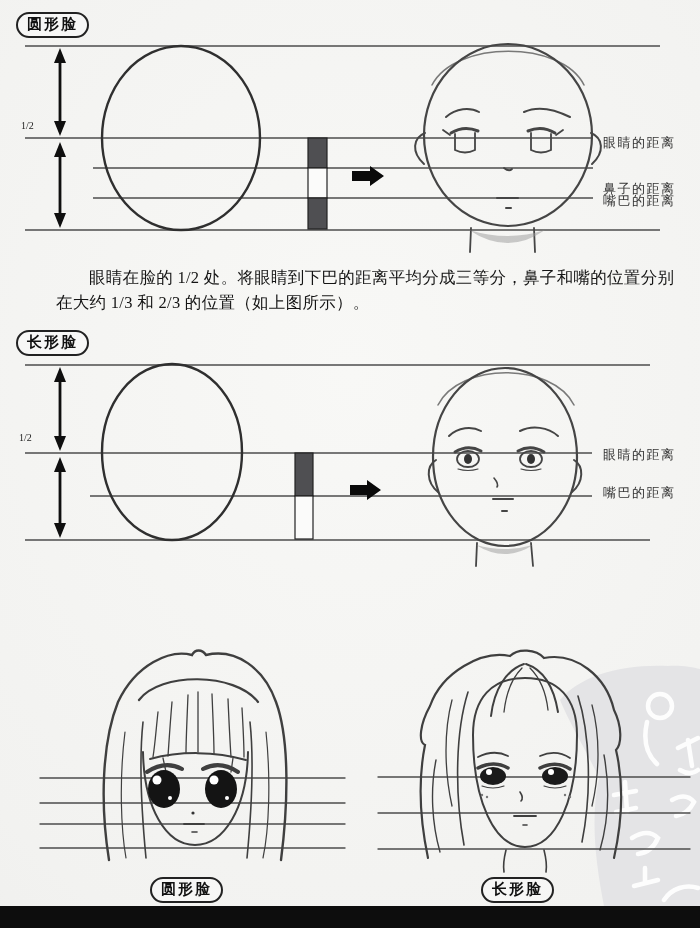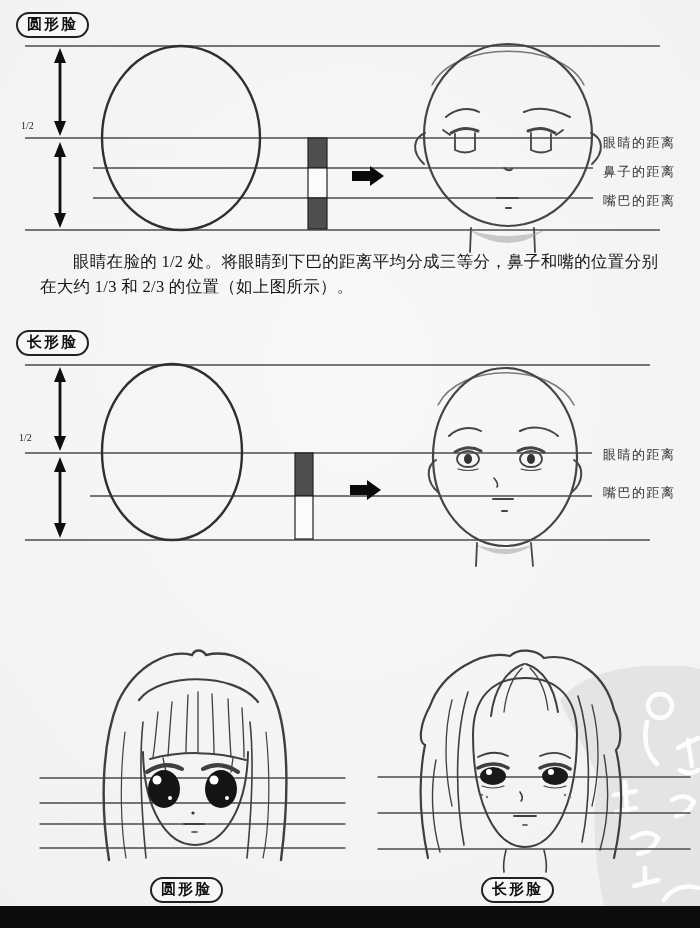--- a/index.html
+++ b/index.html
@@ -18,21 +18,21 @@
   }
   .half-label{
     position:absolute;z-index:2;font-size:10px;color:#222;
     font-family:"Liberation Serif",serif;
   }
   .side-label{
     position:absolute;z-index:2;font-size:13px;color:#333;letter-spacing:1.5px;
     font-family:Liberation Sans, sans-serif;white-space:nowrap;
   }
   .caption{
-    position:absolute;z-index:2;left:40px;width:620px;margin:0;
+    position:absolute;z-index:2;left:40px;width:620px;margin:16px;
     font-size:16.5px;line-height:25px;letter-spacing:.3px;color:#141414;
     text-indent:2em;font-family:"Liberation Serif",serif;
   }
   .footer-bar{
     position:absolute;z-index:3;left:0;top:906px;width:700px;height:22px;background:#0d0d0d;
   }
 </style>
 </head>
 <body>
 
@@ -214,21 +214,21 @@
       <path d="M506,850 C504,858 503,866 504,872" stroke-width="1.6"></path>
       <path d="M544,850 C546,858 547,866 546,872" stroke-width="1.6"></path>
     </g>
   </svg>
 
   <span class="pill" style="left:16px;top:12px;">圆形脸</span>
 
   <span class="half-label" style="left:21px;top:120px;">1/2</span>
 
   <span class="side-label" style="left:603px;top:134px;">眼睛的距离</span>
-  <span class="side-label" style="left:603px;top:163px;">鼻子的距离</span>
+  <span class="side-label" style="left:603px;top:180px;">鼻子的距离</span>
   <span class="side-label" style="left:603px;top:192px;">嘴巴的距离</span>
 
   <p class="caption" style="top:249px;">眼睛在脸的 1/2 处。将眼睛到下巴的距离平均分成三等分，鼻子和嘴的位置分别在大约 1/3 和 2/3 的位置（如上图所示）。</p>
 
   <span class="pill" style="left:16px;top:330px;">长形脸</span>
 
   <span class="half-label" style="left:19px;top:432px;">1/2</span>
 
   <span class="side-label" style="left:603px;top:446px;">眼睛的距离</span>
   <span class="side-label" style="left:603px;top:484px;">嘴巴的距离</span>

